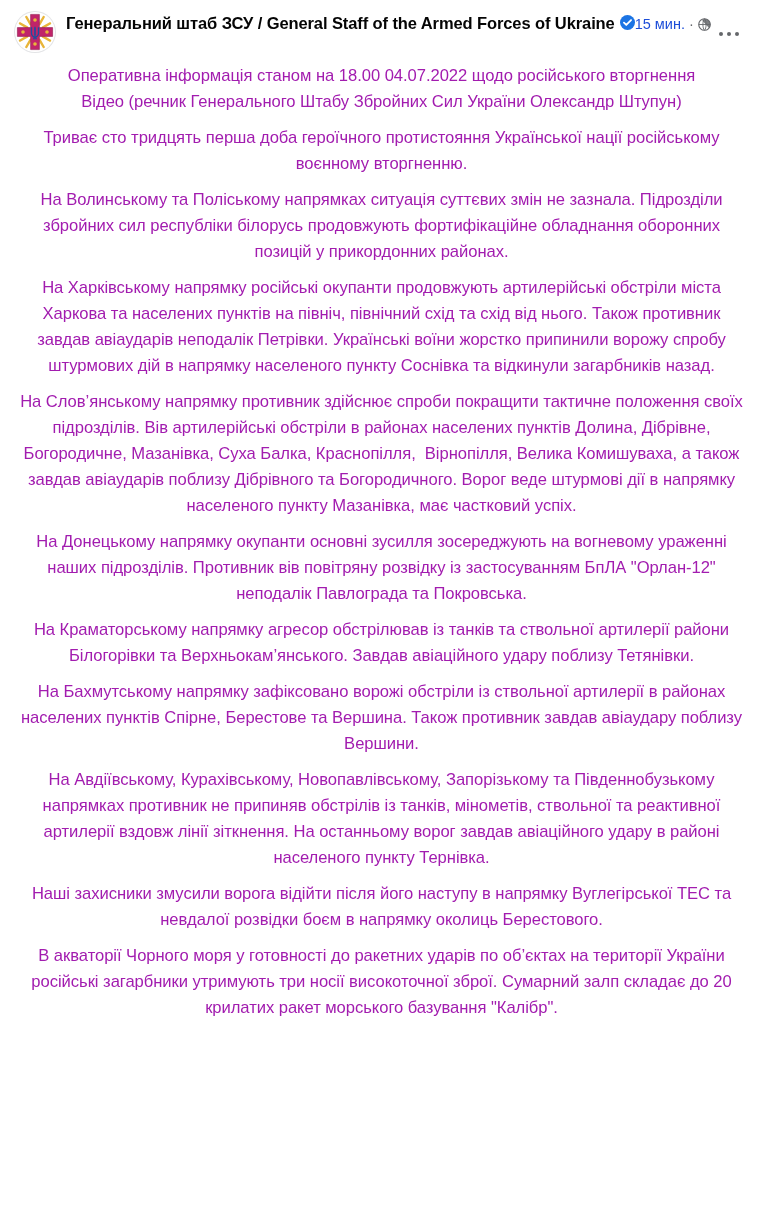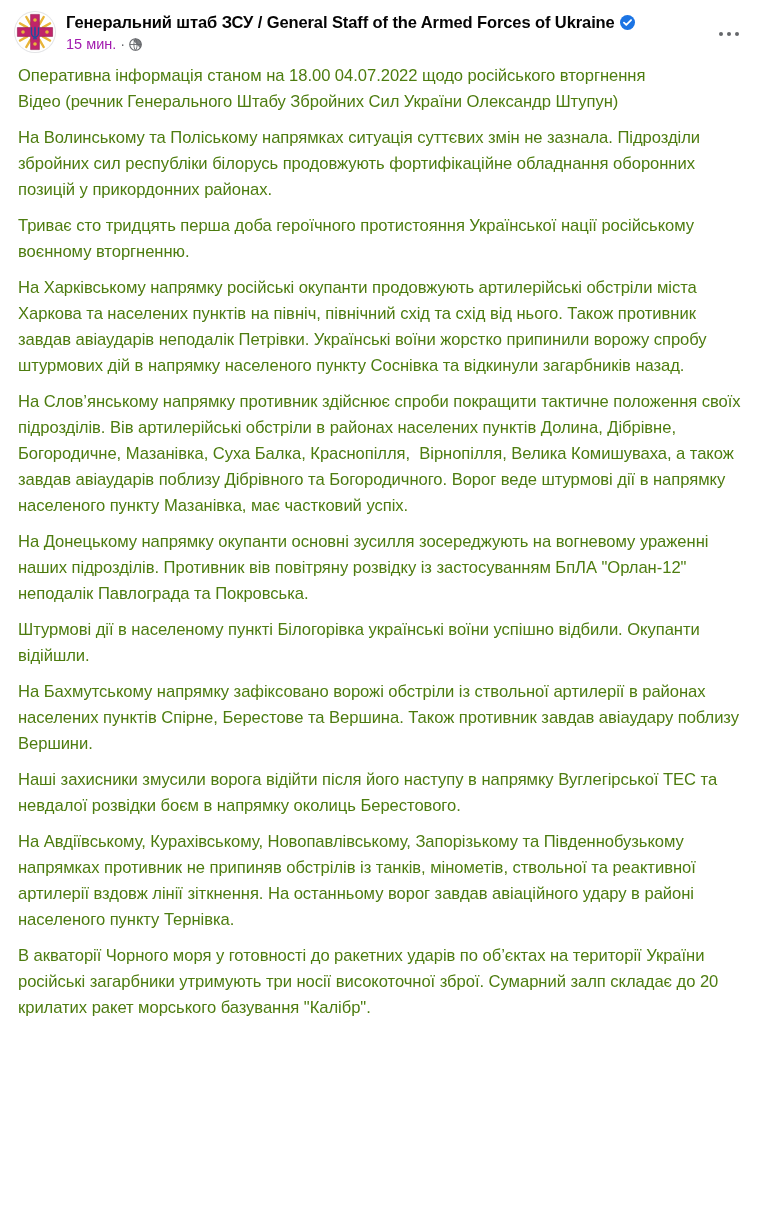--- a/index.html
+++ b/index.html
@@ -39,21 +39,21 @@
     flex: 0 0 42px;
     background: #f2f3f5;
     border: 1px solid rgba(0,0,0,0.06);
     box-sizing: border-box;
     margin-right: 10px;
   }
   .avatar svg { display: block; width: 100%; height: 100%; }
 
   .header-text {
     display: flex;
-    flex-direction: column;
+    flex-direction: row;
     justify-content: center;
     min-width: 0;
     padding-top: 1px;
   }
   .name-row {
     display: flex;
     align-items: center;
     line-height: 20px;
   }
   .page-name {
@@ -72,21 +72,21 @@
   .verified-badge svg { display: block; }
 
   .meta-row {
     display: flex;
     align-items: center;
     margin-top: 4px;
     line-height: 17px;
   }
   .timestamp {
     font-size: 14.5px;
-    color: #a21caf;
+    color: #1d4ed8;
   }
   .meta-dot {
     font-size: 14.5px;
     color: #65676b;
     margin: 0 4px;
   }
   .globe-icon {
     display: inline-flex;
     align-items: center;
   }
@@ -118,24 +118,25 @@
 
   
   .post-body {
     padding: 6px 18px 14px 18px;
     box-sizing: border-box;
   }
   .post-body p {
     margin: 0 0 10px 0;
     font-size: 16.6px;
     line-height: 26px;
-    color: #4d7c0f;
+    color: #a21caf;
     letter-spacing: -0.05px;
     word-spacing: 0px;
     white-space: pre-wrap;
+    text-align: center;
   }
   .post-body p:last-child { margin-bottom: 0; }
 </style>
 </head>
 <body>
 
 <div class="post">
 
   <div class="post-header">
 
@@ -202,26 +203,26 @@
         <i></i>
           <i></i>
           <i></i>
       </span>
     </div>
   </div>
 
   <div class="post-body">
     <p>Оперативна інформація станом на 18.00 04.07.2022 щодо російського вторгнення
 Відео (речник Генерального Штабу Збройних Сил України Олександр Штупун)</p>
+    <p>Триває сто тридцять перша доба героїчного протистояння Української нації російському воєнному вторгненню.</p>
     <p>На Волинському та Поліському напрямках ситуація суттєвих змін не зазнала. Підрозділи збройних сил республіки білорусь продовжують фортифікаційне обладнання оборонних позицій у прикордонних районах.</p>
-    <p>Триває сто тридцять перша доба героїчного протистояння Української нації російському воєнному вторгненню.</p>
     <p>На Харківському напрямку російські окупанти продовжують артилерійські обстріли міста Харкова та населених пунктів на північ, північний схід та схід від нього. Також противник завдав авіаударів неподалік Петрівки. Українські воїни жорстко припинили ворожу спробу штурмових дій в напрямку населеного пункту Соснівка та відкинули загарбників назад.</p>
     <p>На Слов’янському напрямку противник здійснює спроби покращити тактичне положення своїх підрозділів. Вів артилерійські обстріли в районах населених пунктів Долина, Дібрівне, Богородичне, Мазанівка, Суха Балка, Краснопілля,  Вірнопілля, Велика Комишуваха, а також завдав авіаударів поблизу Дібрівного та Богородичного. Ворог веде штурмові дії в напрямку населеного пункту Мазанівка, має частковий успіх.</p>
     <p>На Донецькому напрямку окупанти основні зусилля зосереджують на вогневому ураженні наших підрозділів. Противник вів повітряну розвідку із застосуванням БпЛА "Орлан-12" неподалік Павлограда та Покровська.</p>
-    <p>Штурмові дії в населеному пункті Білогорівка українські воїни успішно відбили. Окупанти відійшли.</p>
+    <p>На Краматорському напрямку агресор обстрілював із танків та ствольної артилерії райони Білогорівки та Верхньокам’янського. Завдав авіаційного удару поблизу Тетянівки.</p>
     <p>На Бахмутському напрямку зафіксовано ворожі обстріли із ствольної артилерії в районах населених пунктів Спірне, Берестове та Вершина. Також противник завдав авіаудару поблизу Вершини.</p>
+    <p>На Авдіївському, Курахівському, Новопавлівському, Запорізькому та Південнобузькому напрямках противник не припиняв обстрілів із танків, мінометів, ствольної та реактивної артилерії вздовж лінії зіткнення. На останньому ворог завдав авіаційного удару в районі населеного пункту Тернівка.</p>
     <p>Наші захисники змусили ворога відійти після його наступу в напрямку Вуглегірської ТЕС та невдалої розвідки боєм в напрямку околиць Берестового.</p>
-    <p>На Авдіївському, Курахівському, Новопавлівському, Запорізькому та Південнобузькому напрямках противник не припиняв обстрілів із танків, мінометів, ствольної та реактивної артилерії вздовж лінії зіткнення. На останньому ворог завдав авіаційного удару в районі населеного пункту Тернівка.</p>
     <p>В акваторії Чорного моря у готовності до ракетних ударів по об’єктах на території України російські загарбники утримують три носії високоточної зброї. Сумарний залп складає до 20 крилатих ракет морського базування "Калібр".</p>
 
   </div>
 
 </div>
 
 </body></html>

